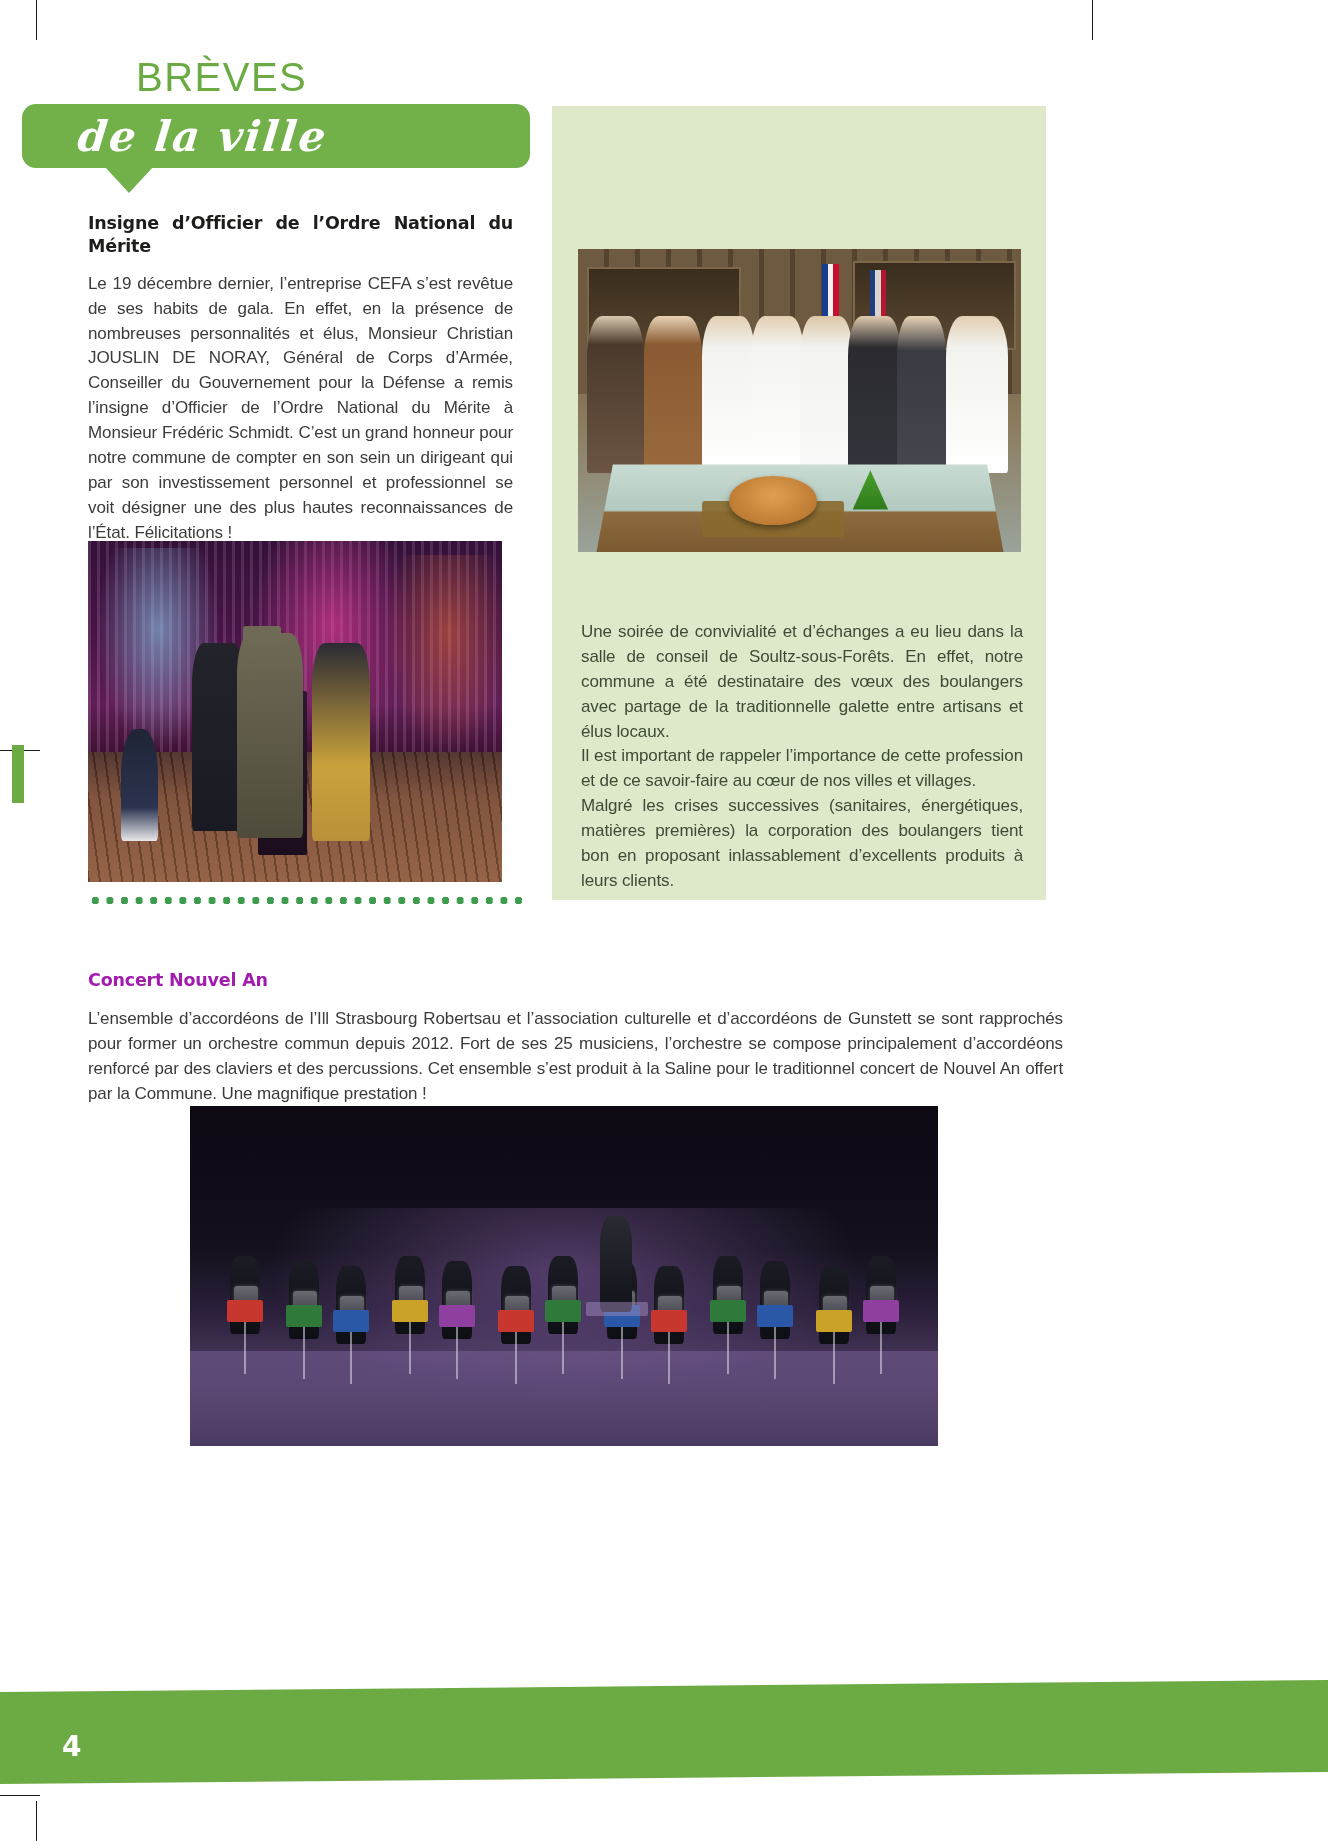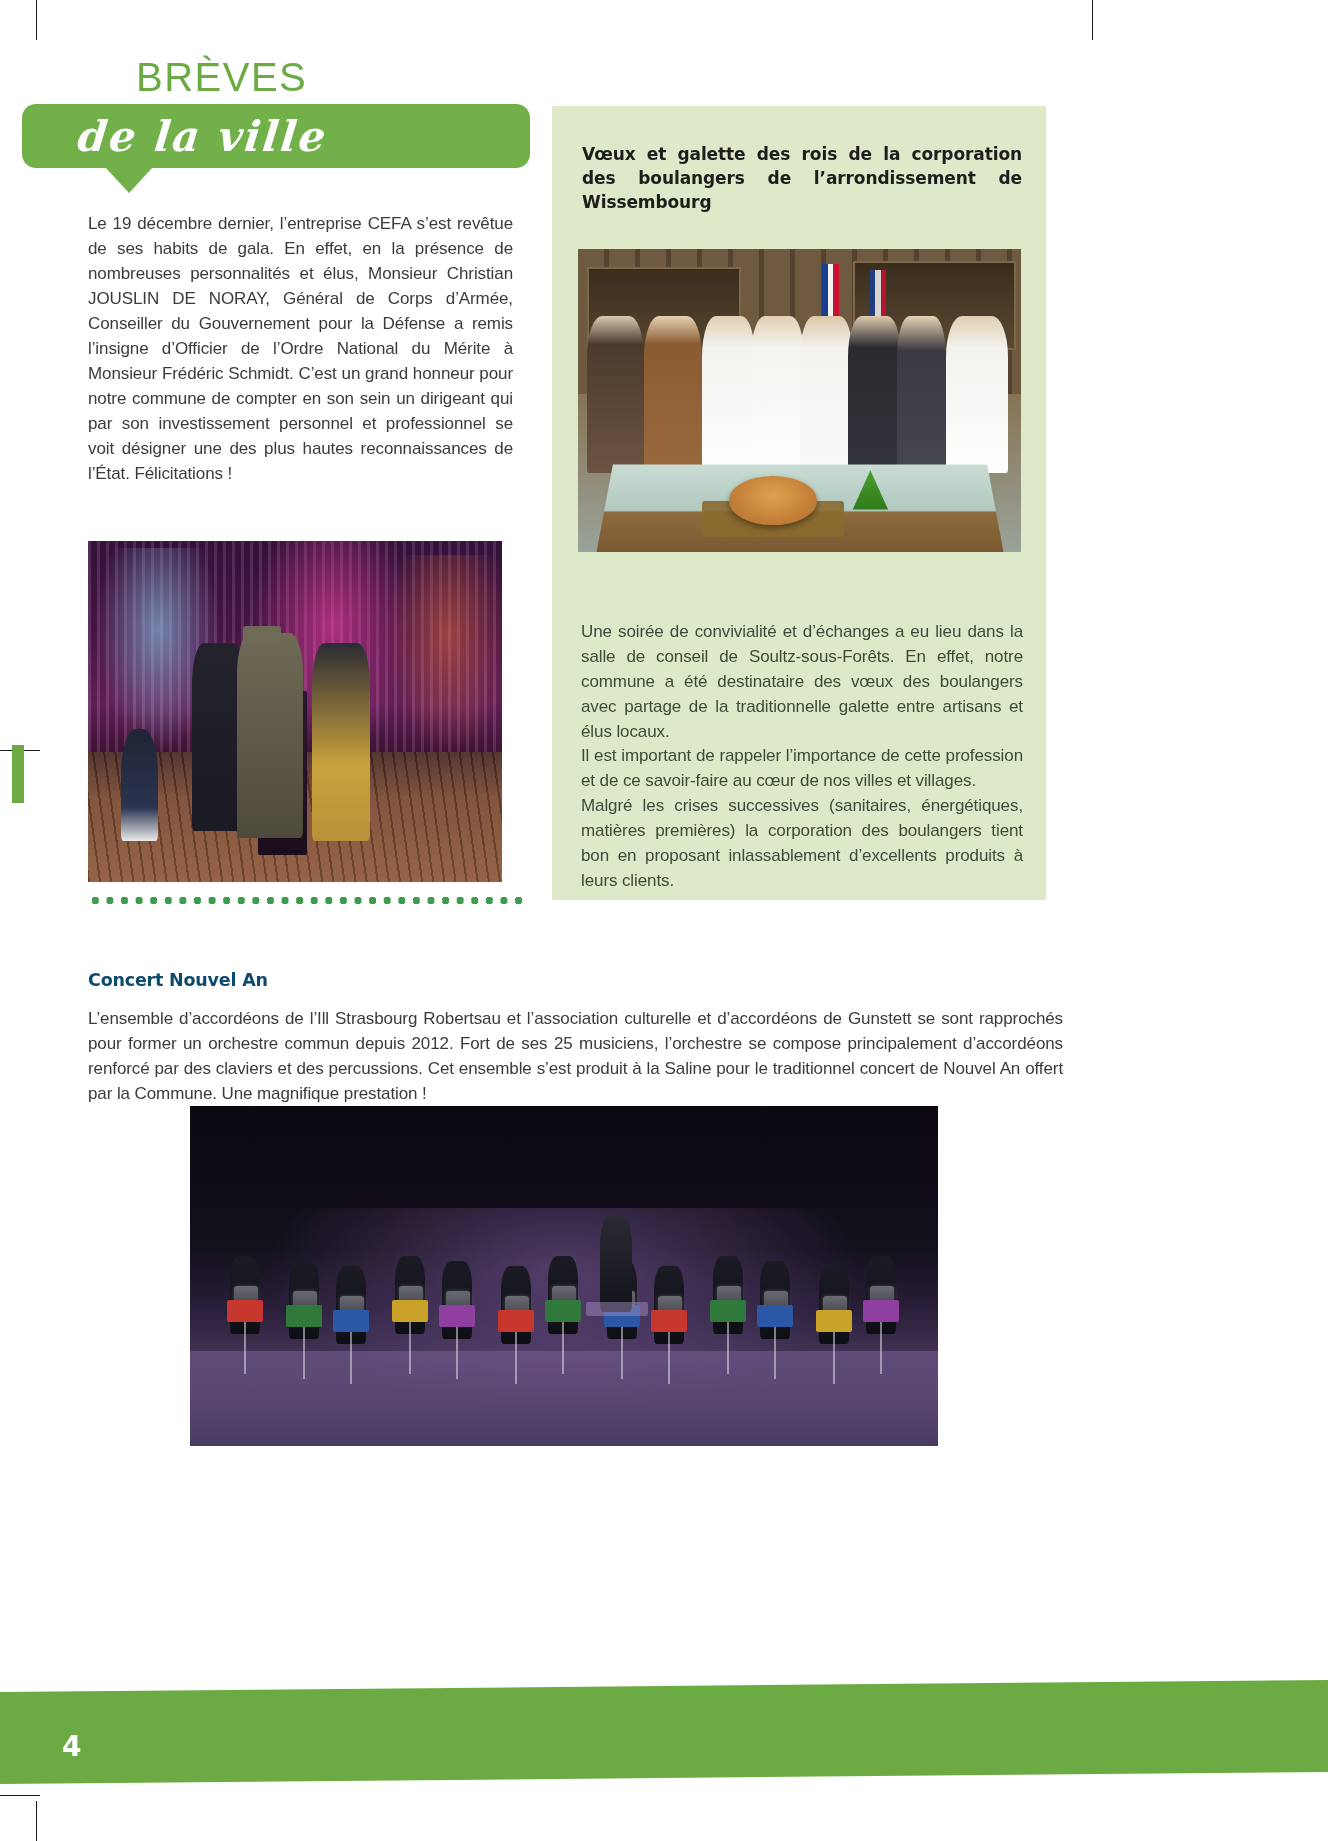--- a/index.html
+++ b/index.html
@@ -63,21 +63,21 @@
     text-align:justify;text-align-last:left;letter-spacing:-0.1px;}
   #photo-bakers{position:absolute;left:26px;top:143px;width:443px;height:303px;
     overflow:hidden;background:#4a3b2c;}
   #right-body{position:absolute;left:29px;top:478px;width:442px;
     font-size:17px;color:#3f4a36;line-height:1.465;text-align:justify;
     font-weight:300;letter-spacing:-0.1px;}
 
   
   #concert-heading{position:absolute;left:88px;top:955px;
     font-family:"DejaVu Sans", sans-serif;
-    font-size:17.5px;font-weight:700;color:#0c4a6e;letter-spacing:-0.2px;}
+    font-size:17.5px;font-weight:700;color:#a21caf;letter-spacing:-0.2px;}
   #concert-body{position:absolute;left:88px;top:990px;width:975px;
     font-size:17px;color:#3b3b3a;line-height:1.47;text-align:justify;
     font-weight:300;letter-spacing:-0.1px;}
   #photo-concert{position:absolute;left:190px;top:1106px;width:748px;height:340px;
     overflow:hidden;background:#1a1020;}
 
   
   #footer-band{position:absolute;left:0;top:1680px;width:1328px;height:110px;
     background:#6cab44;
     clip-path:polygon(0 12px, 1328px 0px, 1328px 92px, 0 104px);}
@@ -171,20 +171,21 @@
   <div class="crop v" style="left:36px;top:1801px;"></div>
 
   <div id="breves-title">BRÈVES</div>
   <div id="header-banner"></div>
   <div id="banner-pointer"></div>
   <div id="deville-title">de la ville</div>
 
   <div id="edge-marker"></div>
 
   <div id="left-col">
+    <h2 class="art-heading">Insigne d’Officier de l’Ordre National du Mérite</h2>
     <p class="art-body">Le 19 décembre dernier, l’entreprise CEFA s’est revêtue de ses habits de gala. En effet, en la présence de nombreuses personnalités et élus, Monsieur Christian JOUSLIN DE NORAY, Général de Corps d’Armée, Conseiller du Gouvernement pour la Défense a remis l’insigne d’Officier de l’Ordre National du Mérite à Monsieur Frédéric Schmidt. C’est un grand honneur pour notre commune de compter en son sein un dirigeant qui par son investissement personnel et professionnel se voit désigner une des plus hautes reconnaissances de l’État. Félicitations !</p>
   </div>
 
   <div id="photo-award">
     <div class="ph bg"></div>
     <div class="curtain"></div>
     <div class="glowL"></div>
     <div class="glowM"></div>
     <div class="glowR"></div>
     <div class="floor"></div>
@@ -192,21 +193,20 @@
     <div class="figA"></div>
     <div class="podium"></div>
     <div class="figB"></div>
     <div class="kepi"></div>
     <div class="figC"></div>
   </div>
 
   <div id="dotted-rule"></div>
 
   <div id="right-panel">
-    <h2 id="right-heading">Vœux et galette des rois de la corporation des boulangers de l’arrondissement de Wissembourg</h2>
 
     <div id="photo-bakers">
       <div class="ph bg"></div>
       <div class="wall"></div>
       <div class="shelfA"></div>
       <div class="shelfB"></div>
       <div class="flag"></div>
       <div class="flag2"></div>
       <div class="people">
         <div class="p" style="left:2%;width:13%;background:linear-gradient(180deg,#d9c9b0 0%,#4b3a2c 18%,#6b5442 100%);"></div>

